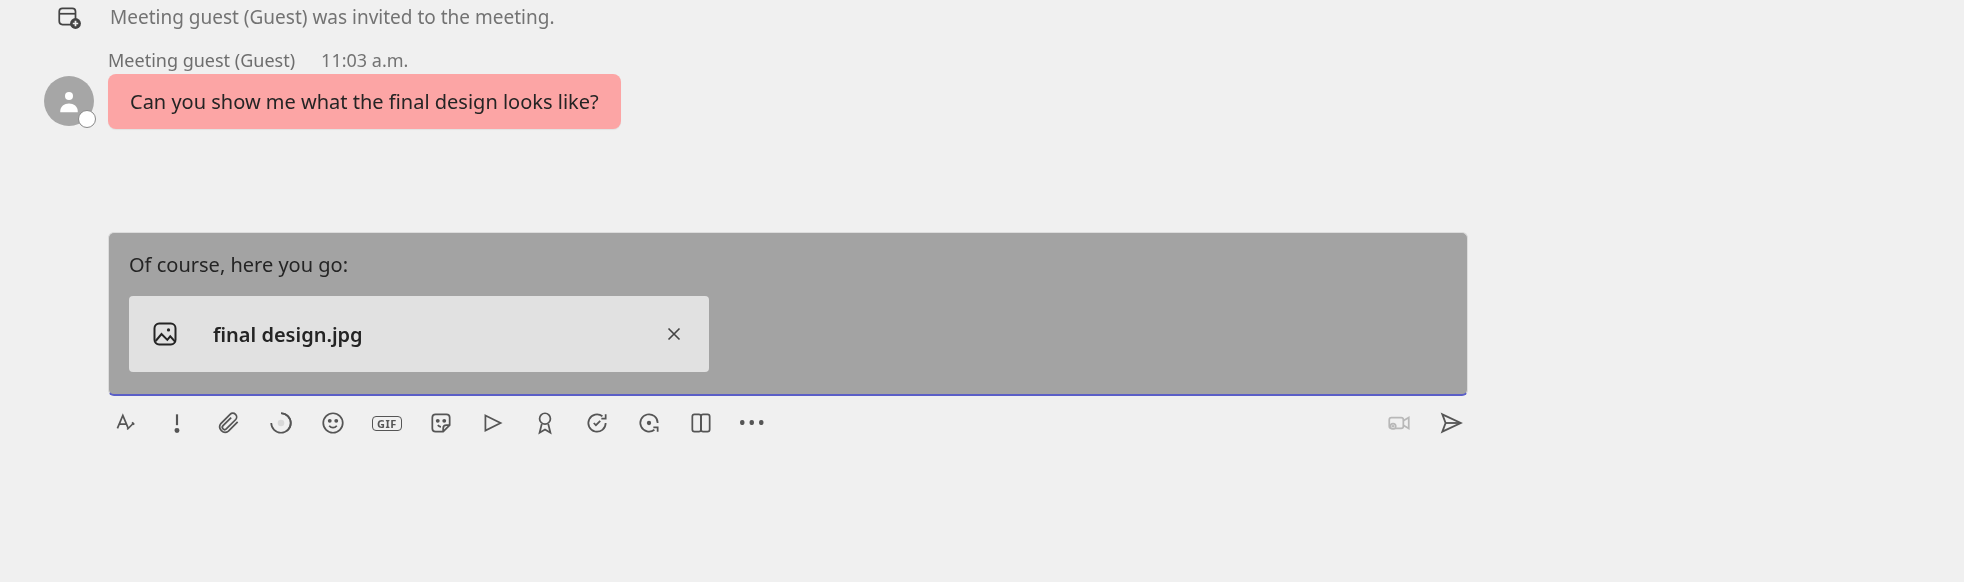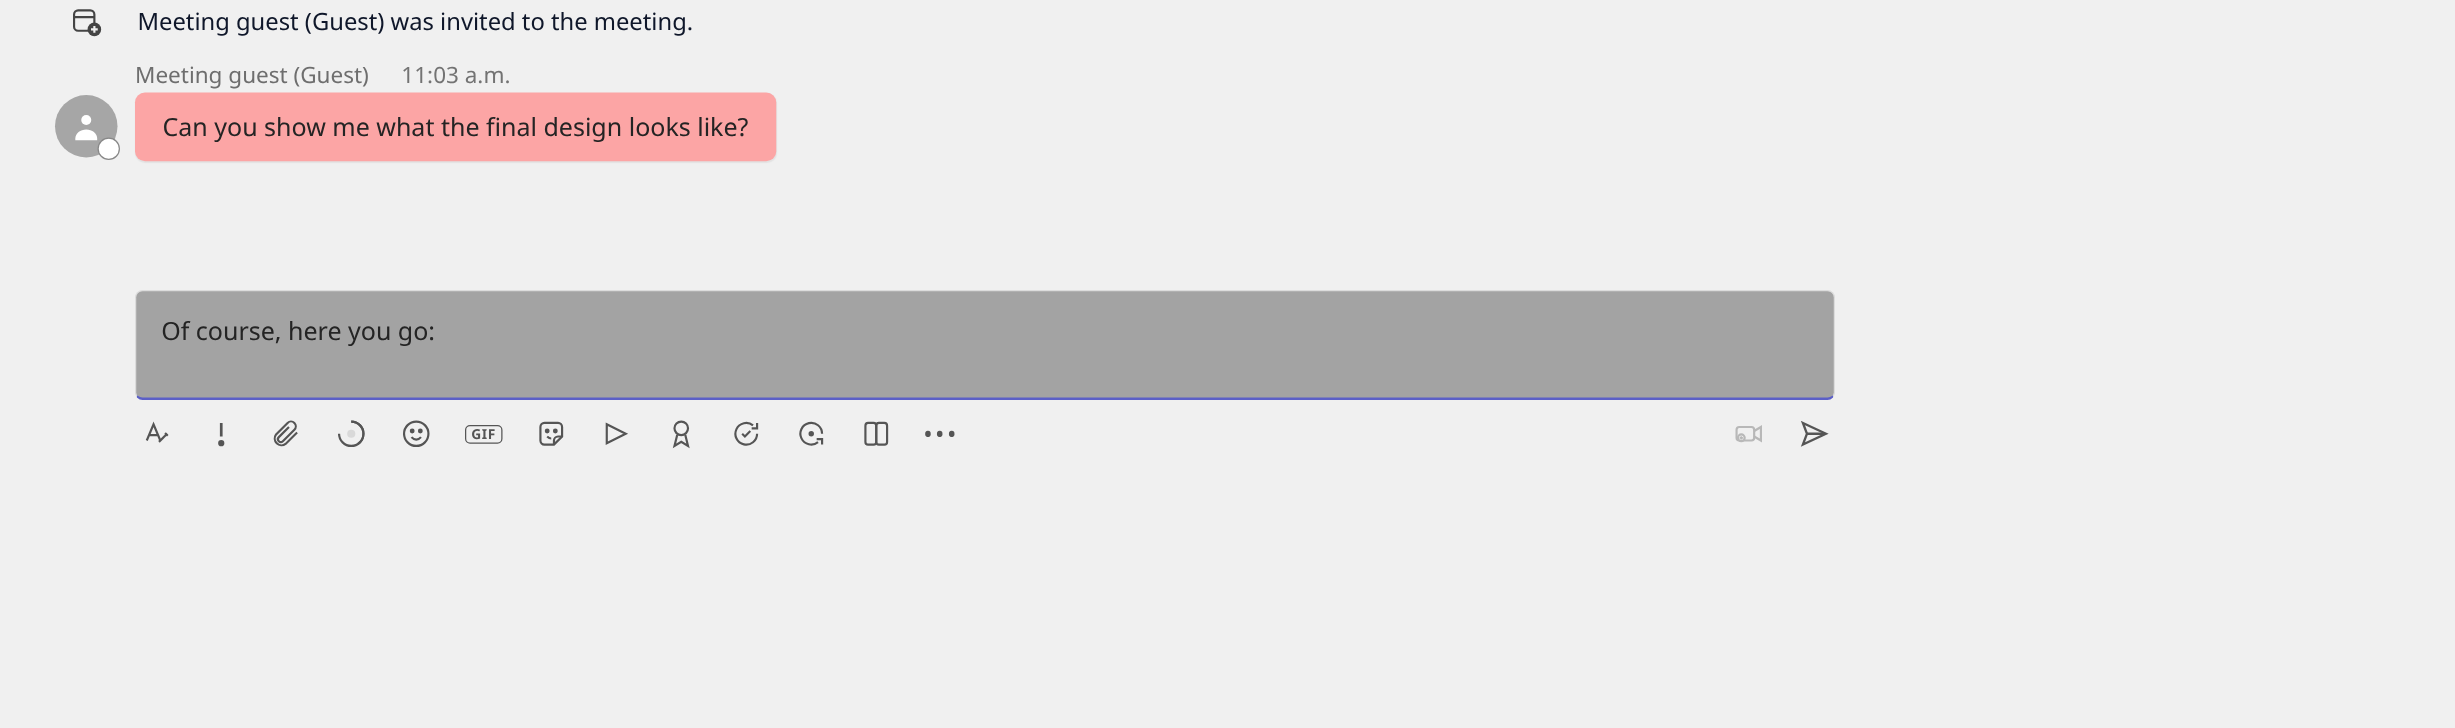--- a/index.html
+++ b/index.html
@@ -30,21 +30,21 @@
   }
   .system-icon {
     width: 26px;
     height: 26px;
     display: inline-flex;
     align-items: center;
     justify-content: center;
     color: #444;
   }
   .system-text {
-    color: #0f172a;
+    color: #737373;
     font-size: 19px;
   }
 
   
   .msg-header {
     padding: 0 0 2px 108px;
     display: flex;
     gap: 26px;
     align-items: baseline;
     color: #6e6e6e;
@@ -206,20 +206,35 @@
       <span class="presence"></span>
     </div>
     <div class="bubble">
       <span>Can you show me what the final design looks like?</span>
     </div>
   </div>
 
   <div class="compose-wrap">
     <div class="compose">
       <div class="compose-text">Of course, here you go:</div>
+      <div class="attachment">
+        <span class="file-icon">
+          <svg viewBox="0 0 24 24" fill="none" stroke="currentColor" stroke-width="1.7">
+            <rect x="3" y="3" width="18" height="18" rx="4"></rect>
+            <circle cx="15" cy="8.5" r="1.4" fill="currentColor" stroke="none"></circle>
+            <path d="M4 18l5-6 5 5 2.5-3L21 19"></path>
+          </svg>
+        </span>
+        <span class="file-name">final design.jpg</span>
+        <span class="remove">
+          <svg viewBox="0 0 24 24" fill="none" stroke="currentColor" stroke-width="1.8">
+            <path d="M6 6l12 12M18 6L6 18"></path>
+          </svg>
+        </span>
+      </div>
     </div>
 
     <div class="toolbar">
       <span class="tb-btn" title="Format">
         <svg viewBox="0 0 24 24" fill="none" stroke="currentColor" stroke-width="1.6">
           <path d="M5 17L10 5l5 12M6.8 13h6.4"></path>
           <path d="M14 18l6-6"></path>
           <path d="M18.5 11.5l2 2"></path>
         </svg>
       </span>

